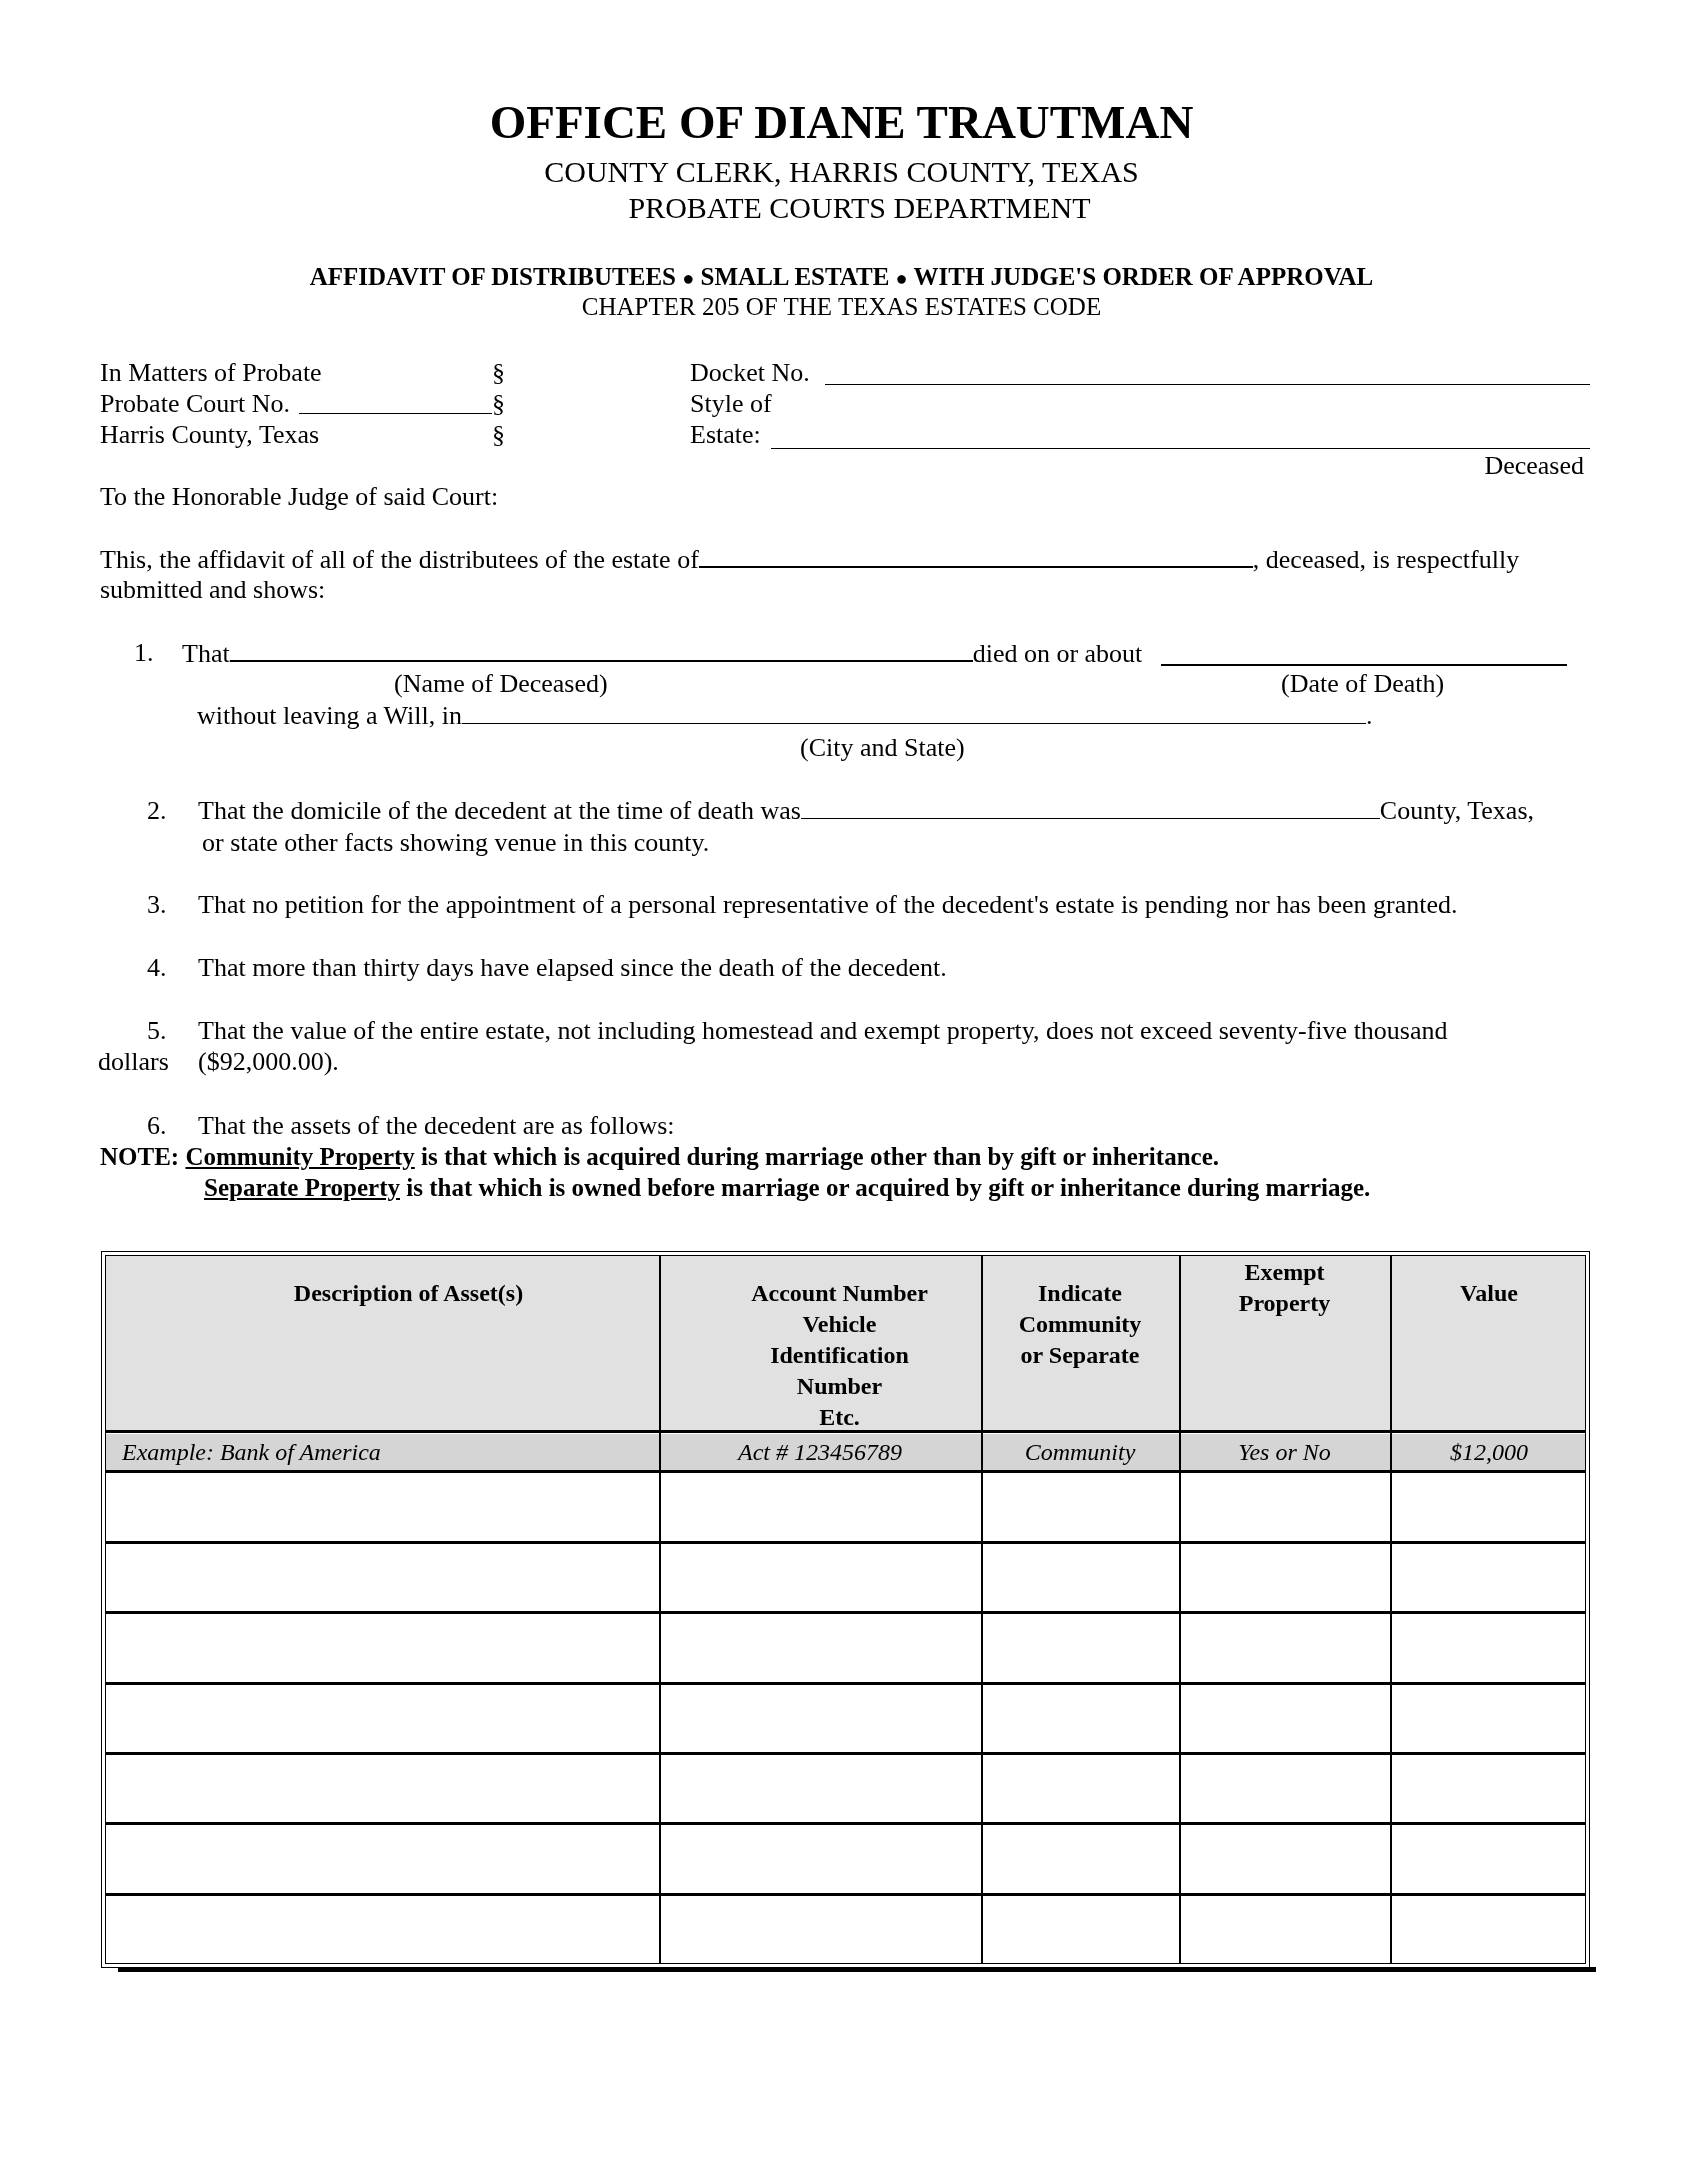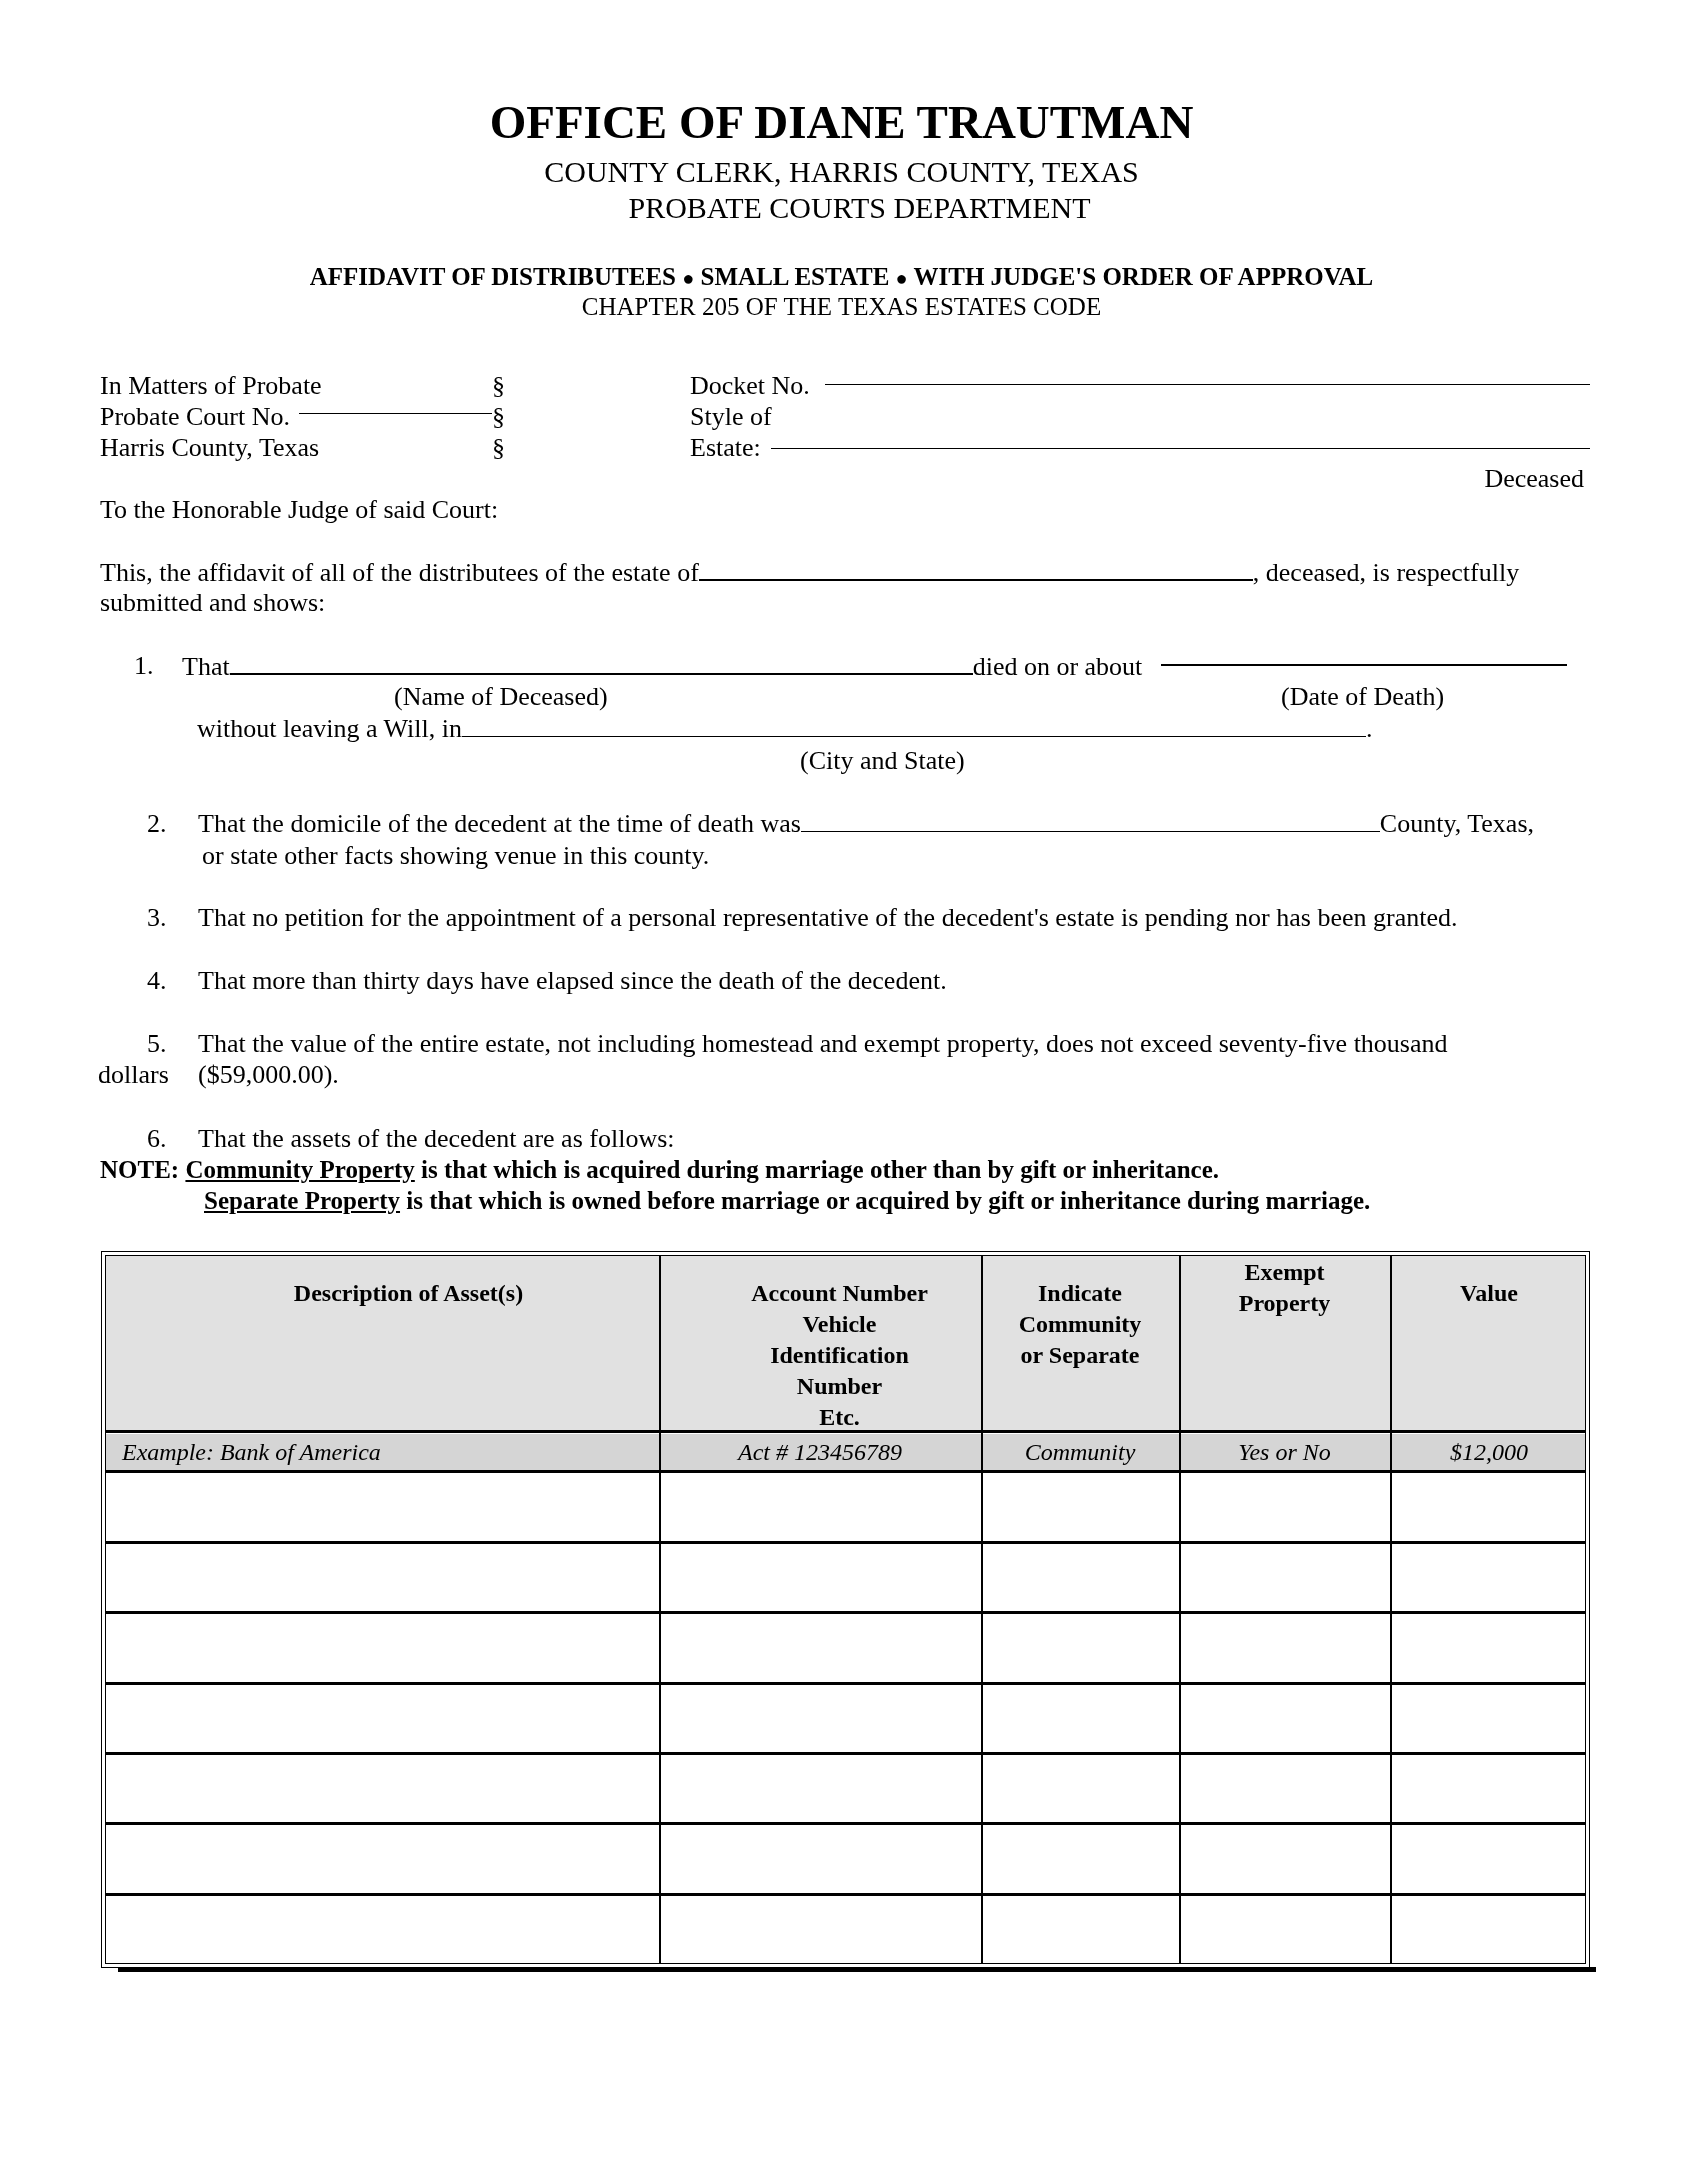--- a/index.html
+++ b/index.html
@@ -1,19 +1,19 @@
 <!DOCTYPE html>
 <html><head>
 <meta charset="utf-8">
 <style>
   html, body { margin:0; padding:0; background:#ffffff; }
   body { width:1683px; height:2178px; position:relative; overflow:hidden;
          font-family:"Liberation Serif", "DejaVu Serif", serif; color:#000; }
   .abs { position:absolute; white-space:nowrap; }
-  .t { font-size:26px; line-height:26px;margin-top:13px; }
+  .t { font-size:26px; line-height:26px; }
   .center { left:0; width:1683px; text-align:center; }
   .b { font-weight:bold; }
   .ul { display:inline-block; border-bottom:2px solid #000; vertical-align:baseline; height:18px; }
   .ul-thin { display:inline-block; border-bottom:1.5px solid #000; vertical-align:baseline; height:18px; }
   .hline { position:absolute; border-top:1.5px solid #000; height:0; }
   .u { text-decoration:underline; }
 
   
   .tbl { position:absolute; left:101px; top:1251px; width:1489px; height:717px;
          border:1px solid #000; box-sizing:border-box; }
@@ -86,21 +86,21 @@
 
 <div class="abs t" style="left:147px; top:892px;">3.</div>
 <div class="abs t" style="left:198px; top:892px;">That no petition for the appointment of a personal representative of the decedent's estate is pending nor has been granted.</div>
 
 <div class="abs t" style="left:147px; top:955px;">4.</div>
 <div class="abs t" style="left:198px; top:955px;">That more than thirty days have elapsed since the death of the decedent.</div>
 
 <div class="abs t" style="left:147px; top:1018px;">5.</div>
 <div class="abs t" style="left:198px; top:1018px;">That the value of the entire estate, not including homestead and exempt property, does not exceed seventy-five thousand</div>
 <div class="abs t" style="left:98px; top:1049px;">dollars</div>
-<div class="abs t" style="left:198px; top:1049px;">($59,000.00).</div>
+<div class="abs t" style="left:198px; top:1049px;">($92,000.00).</div>
 
 <div class="abs t" style="left:147px; top:1113px;">6.</div>
 <div class="abs t" style="left:198px; top:1113px;">That the assets of the decedent are as follows:</div>
 
 <div class="abs t b" style="left:100px; top:1144px; font-size:25px;">
   <span>NOTE:</span>
   <span class="u">Community Property</span><span> is that which is acquired during marriage other than by gift or inheritance.</span>
 </div>
 <div class="abs t b" style="left:204px; top:1175px; font-size:25px;">
   <span class="u">Separate Property</span><span> is that which is owned before marriage or acquired by gift or inheritance during marriage.</span>

